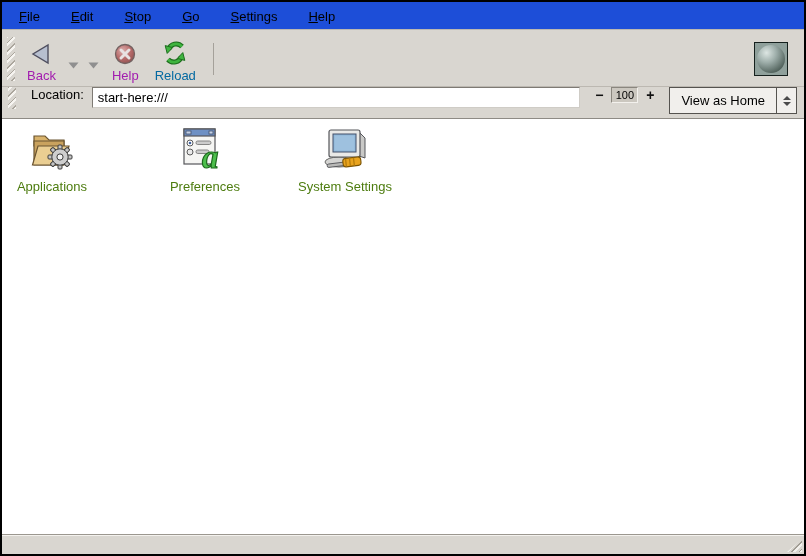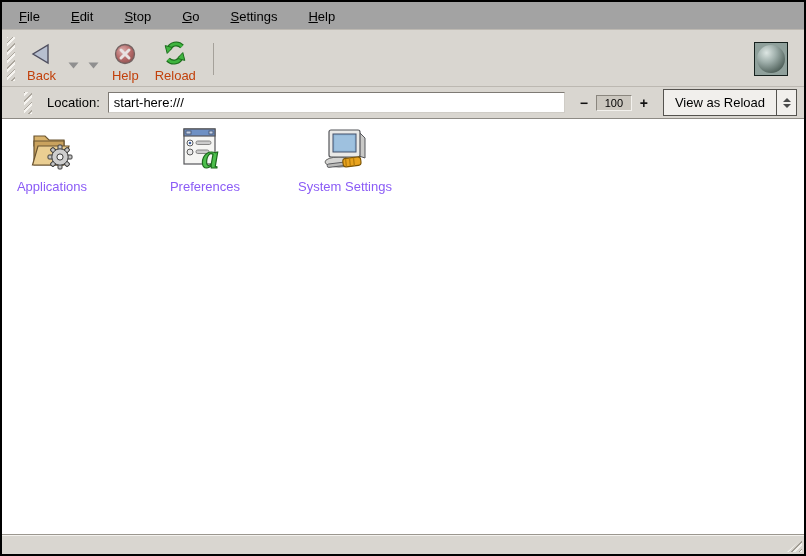--- a/index.html
+++ b/index.html
@@ -10,21 +10,21 @@
     border:2px solid #000;
     display:flex; flex-direction:column;
     background:#d9d6d0;
   }
 
   
   .menubar {
     height:28px; flex:0 0 28px;
     display:flex; align-items:center;
     padding-left:13px; gap:23px;
-    background:#a3a3a3;
+    background:#1d4ed8;
     box-shadow: inset 0 -1px 0 #bcb8b1;
   }
   .menu-item {
     display:inline-block;
     font-size:13px; color:#000;
     padding:2px 4px;
     cursor:default;
   }
   .menu-item::first-letter { text-decoration:underline; }
 
@@ -41,22 +41,22 @@
     background:repeating-linear-gradient(315deg,#f6f4f0 0 2px,#aba69d 2px 3px,#d9d6d0 3px 6px);
     margin:0 4px 0 2px;
     flex:0 0 8px;
   }
   .tbtn {
     display:flex; flex-direction:column; align-items:center; justify-content:flex-end;
     height:50px; padding:0 7px; gap:3px;
     border:1px solid transparent;
   }
   .tbtn .tlabel { font-size:13px; line-height:14px; }
-  .tbtn.disabled .tlabel { color:#c2410c; }
-  .tbtn.enabled  .tlabel { color:#c2410c; }
+  .tbtn.disabled .tlabel { color:#a21caf; }
+  .tbtn.enabled  .tlabel { color:#0369a1; }
   .tbtn .ticon { height:26px; display:flex; align-items:flex-end; justify-content:center; }
   .tchev {
     width:20px; height:50px;
     display:flex; align-items:center; justify-content:center;
     padding-top:14px;
   }
   .tsep { width:1px; height:32px; background:#a5a19a; margin:0 9px; flex:0 0 1px; }
   .throbber-wrap { margin-left:auto; margin-right:12px; }
   .throbber {
     width:34px; height:34px;
@@ -65,36 +65,36 @@
     display:flex; align-items:center; justify-content:center;
   }
   .sphere {
     width:28px; height:28px; border-radius:50%;
     background:radial-gradient(circle at 34% 28%, #dde6e3 0%, #9fafab 35%, #54655f 75%, #32403b 100%);
   }
 
   
   .locationbar {
     height:31px; flex:0 0 31px;
-    display:flex; align-items:center;
-    padding:0 7px 0 20px;
+    display:flex; align-items:flex-start;
+    padding:0 7px 0 4px;
     background:#d9d6d0;
   }
   .drag-handle.small { height:22px; }
   .loc-label { font-size:13px; margin:0 8px 0 11px; color:#000; white-space:nowrap; }
   .loc-input {
     flex:1 1 auto; height:21px;
     border:1px solid; border-color:#7e7a74 #cfccc6 #cfccc6 #7e7a74;
     background:#fff; font-family:Liberation Sans, sans-serif;
     font-size:13px; padding:1px 5px; color:#000; outline:none;
   }
   .zoom-ctrls { display:flex; align-items:center; margin-left:13px; gap:6px; }
   .zoom-btn { font-size:14px; font-weight:bold; color:#111; width:12px; text-align:center; line-height:14px; }
   .zoom-level {
-    width:36px; height:16px;
+    width:27px; height:16px;
     background:#cbc7bf;
     border:1px solid; border-color:#8a867e #f3f1ed #f3f1ed #8a867e;
     font-size:11px; text-align:center; line-height:14px; color:#000;
   }
   .view-select {
     margin-left:13px; height:27px;
     display:flex; align-items:center;
     background:#f1efec;
     border:1px solid #55534f;
     padding-left:11px;
@@ -111,21 +111,21 @@
   
   .content {
     flex:1 1 auto; background:#fff; position:relative;
     border-top:1px solid #8e8b85;
     overflow:hidden;
   }
   .dicon {
     position:absolute; top:7px;
     display:flex; flex-direction:column; align-items:center;
   }
-  .dicon .dlabel { font-size:13px; color:#8b5cf6; margin-top:3px; white-space:nowrap; }
+  .dicon .dlabel { font-size:13px; color:#4d7c0f; margin-top:3px; white-space:nowrap; }
   .dicon-app { left:4px;  width:92px; }
   .dicon-pref{ left:157px; width:92px; }
   .dicon-sys { left:283px; width:120px; }
 
   
   .statusbar {
     height:20px; flex:0 0 20px;
     background:#d9d6d0;
     border-top:1px solid #9b978f;
     box-shadow: inset 0 1px 0 #f4f2ee;
@@ -220,21 +220,21 @@
   <div class="locationbar">
     <div class="drag-handle small"></div>
     <span class="loc-label">Location:</span>
     <input class="loc-input" type="text" value="start-here:///" style="">
     <div class="zoom-ctrls">
       <span class="zoom-btn">−</span>
       <span class="zoom-level">100</span>
       <span class="zoom-btn">+</span>
     </div>
     <div class="view-select">
-      <span class="vlabel">View as Reload</span>
+      <span class="vlabel">View as Home</span>
       <span class="vdiv"></span>
       <span class="varrows">
         <span class="tri-up"></span>
         <span class="tri-down"></span>
       </span>
     </div>
   </div>
 
   <div class="content">
 

